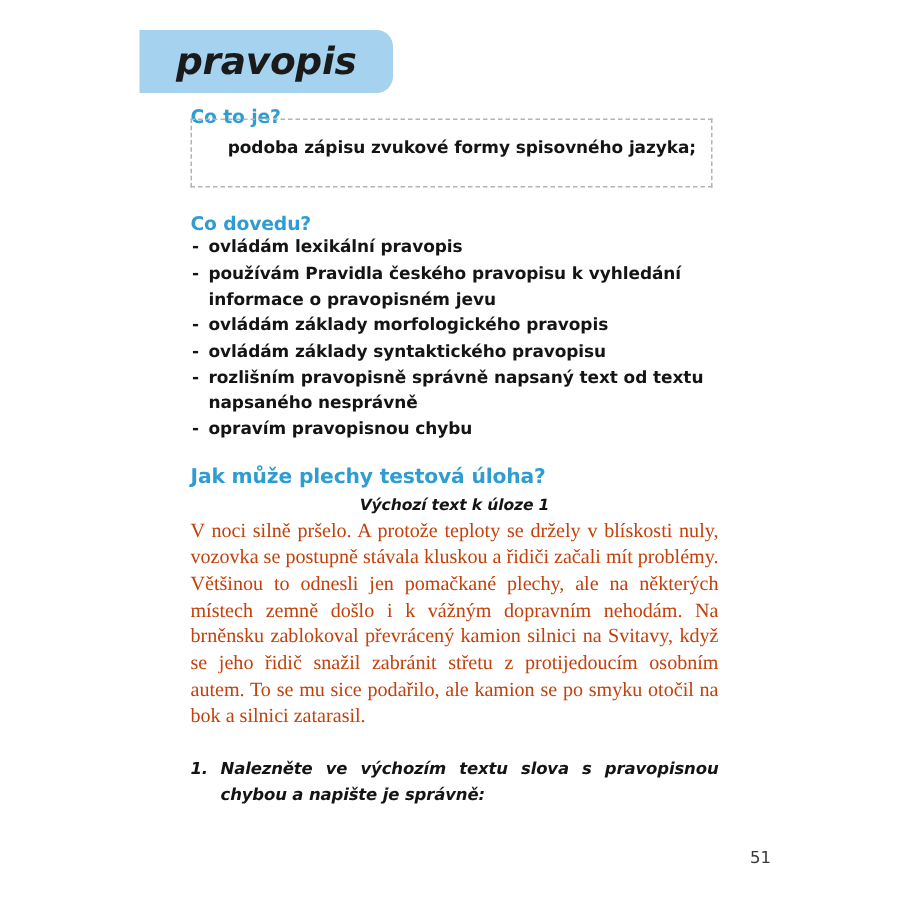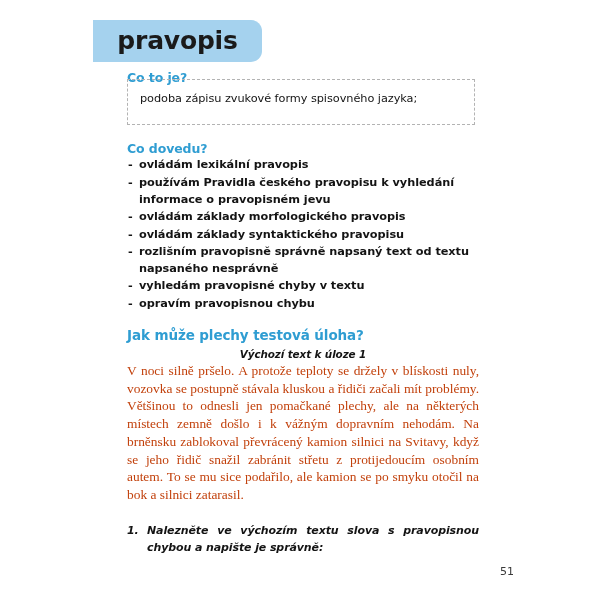--- a/index.html
+++ b/index.html
@@ -37,20 +37,21 @@
     display: flex;
     align-items: center;
     justify-content: center;
     font-family: "DejaVu Sans", sans-serif;
     font-weight: 700;
     font-size: 25px;
     letter-spacing: -0.2px;
     color: #1a1a1a;
     padding-bottom: 2px;
     box-sizing: border-box;
+    font-style: italic;
   }
 
   
   .content {
     position: absolute;
     left: 127px;
     top: 70px;
     width: 352px;
   }
 
@@ -75,25 +76,26 @@
   .dashed-box {
     position: relative;
     border: 1px dashed #b3b3b3;
     padding: 10px 10px 10px 12px;
     box-sizing: border-box;
     width: 348px;
     min-height: 46px;
   }
   .dashed-line {
     font-family: "DejaVu Sans", sans-serif;
-    font-weight: 400;
+    font-weight: 700;
     font-size: 11.3px;
     color: #141414;
     line-height: 1.52;
     letter-spacing: -0.05px;
+    text-align: right;
   }
 
   
   .bullet-list {
     list-style: none;
     margin: 1px 0 0 0;
     padding: 0;
   }
   .bullet-item {
     position: relative;
@@ -189,21 +191,20 @@
 
   <div class="sp-16"></div>
 
   <div class="heading-blue">Co dovedu?</div>
   <ul class="bullet-list">
     <li class="bullet-item">ovládám lexikální pravopis</li>
     <li class="bullet-item">používám Pravidla českého pravopisu k vyhledání informace o pravopisném jevu</li>
     <li class="bullet-item">ovládám základy morfologického pravopis</li>
     <li class="bullet-item">ovládám základy syntaktického pravopisu</li>
     <li class="bullet-item">rozlišním pravopisně správně napsaný text od textu napsaného nesprávně</li>
-    <li class="bullet-item">vyhledám pravopisné chyby v textu</li>
     <li class="bullet-item">opravím pravopisnou chybu</li>
   </ul>
 
   <div class="sp-14"></div>
 
   <div class="heading-blue lg">Jak může plechy testová úloha?</div>
   <div class="subhead-italic">Výchozí text k úloze 1</div>
   <p class="body-serif">V noci silně pršelo. A protože teploty se držely v blískosti nuly, vozovka se postupně stávala kluskou a řidiči začali mít problémy. Většinou to odnesli jen pomačkané plechy, ale na některých místech zemně došlo i k vážným dopravním nehodám. Na brněnsku zablokoval převrácený kamion silnici na Svitavy, když se jeho řidič snažil zabránit střetu z protijedoucím osobním autem. To se mu sice podařilo, ale kamion se po smyku otočil na bok a silnici zatarasil.</p>
 
   <ol class="task-list">

